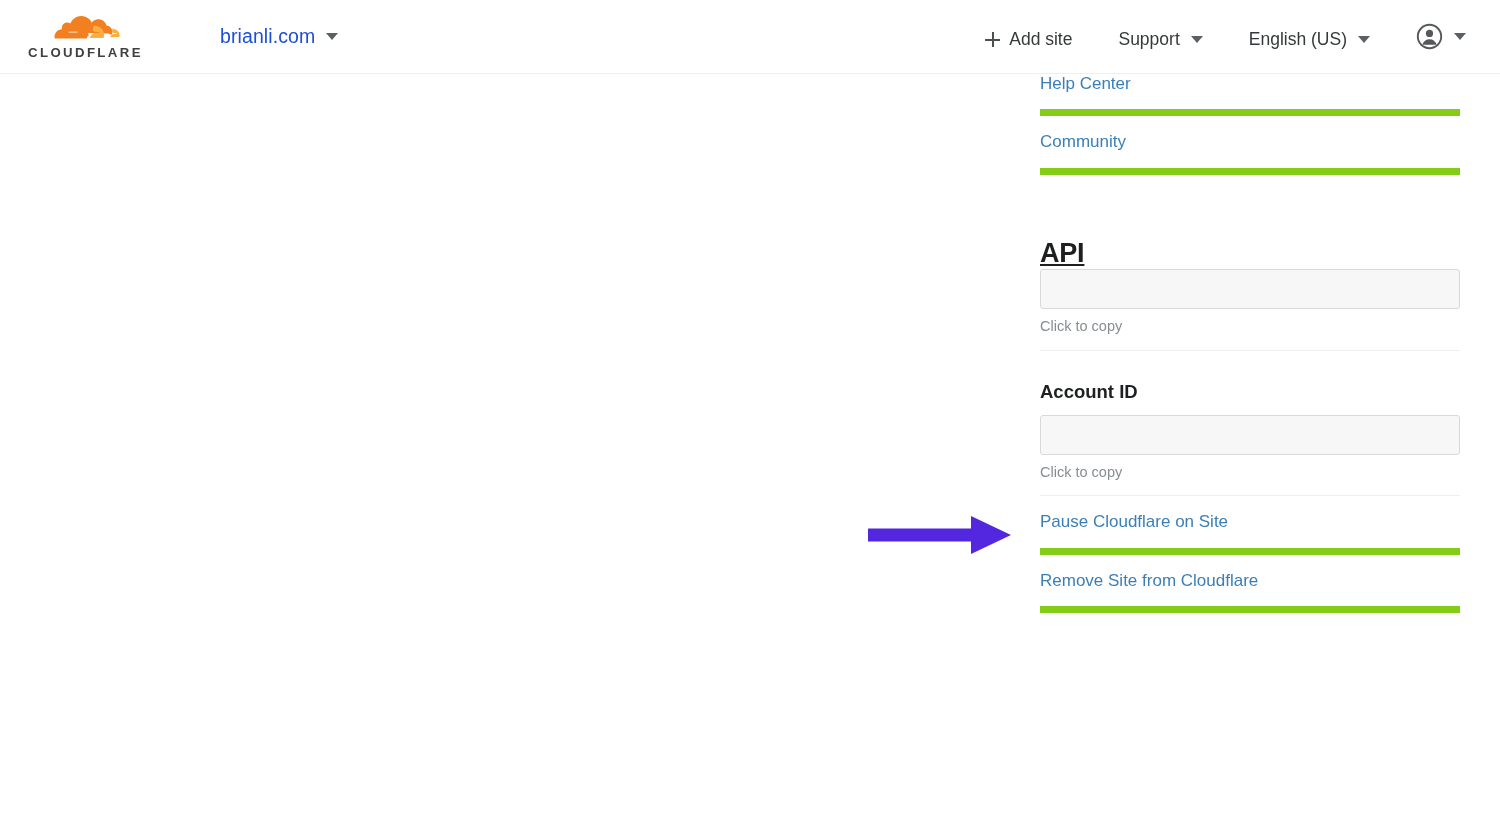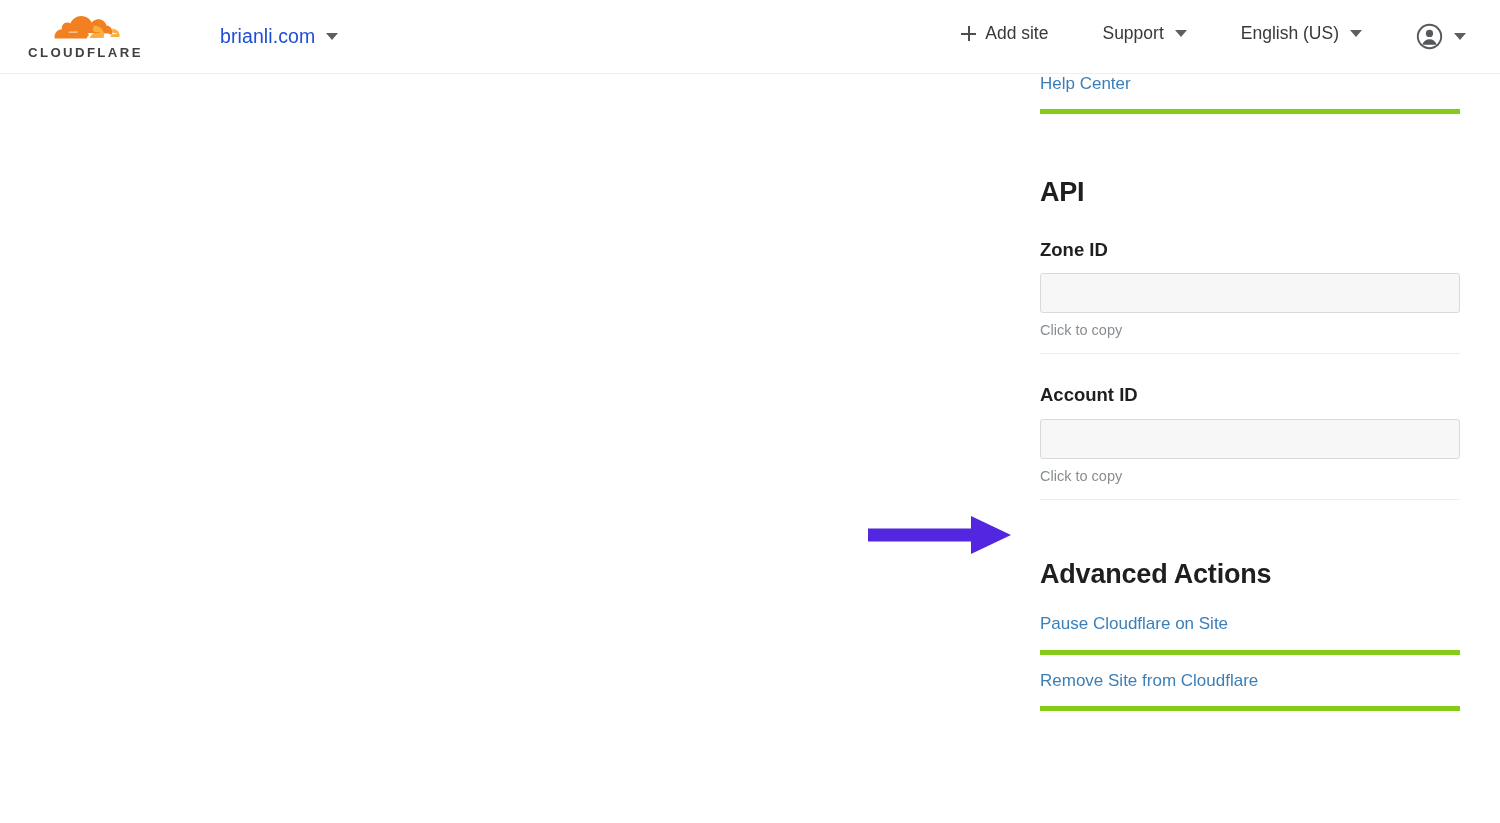--- a/index.html
+++ b/index.html
@@ -54,23 +54,22 @@
     border-left: 6.5px solid transparent;
     border-right: 6.5px solid transparent;
     border-top: 7px solid #5a6063;
     margin-left: 11px;
     display: inline-block;
   }
 
   .nav-right {
     margin-left: auto;
     display: flex;
-    align-items: flex-start;
+    align-items: flex-end;
     margin-right: 34px;
-    gap: 8px;
   }
 
   .nav-item {
     display: flex;
     align-items: center;
     font-size: 17.5px;
     color: #36393a;
     cursor: pointer;
     margin-left: 46px;
     white-space: nowrap;
@@ -99,35 +98,35 @@
     top: 74px;
     width: 420px;
   }
 
   .row-link {
     display: block;
     font-size: 17px;
     color: #3a7fb8;
     text-decoration: none;
     padding: 16px 0 15px 0;
-    border-bottom: 5px solid #84cc16;
+    border-bottom: 7px solid #84cc16;
     cursor: pointer;
     line-height: 1.2;
   }
   .row-link.first { padding-top: 0; }
 
   .section-heading {
     font-size: 27px;
     font-weight: bold;
     color: #1d1f20;
     letter-spacing: -0.2px;
     line-height: 1.2;
   }
 
-  .api-heading { margin-top: 62px; }
+  .api-heading { margin-top: 62px; text-decoration: underline; }
 
   .field-label {
     font-size: 18.5px;
     font-weight: bold;
     color: #1d1f20;
     margin-top: 30px;
     margin-bottom: 12px;
     line-height: 1.2;
   }
 
@@ -219,34 +218,33 @@
       <span class="caret"></span>
     </div>
 
   </div>
 </div>
 
 <div class="content">
 
   <a class="row-link first">Help Center</a>
 
+  <a class="row-link">Community</a>
 
   <h2 class="section-heading api-heading">API</h2>
 
-  <div class="field-label">Zone ID</div>
   <input class="readonly-input" type="text" readonly="" value="" style="">
   <div class="hint">Click to copy</div>
 
   <div class="field-label">Account ID</div>
   <input class="readonly-input" type="text" readonly="" value="" style="">
   <div class="hint">Click to copy</div>
 
 
 
-  <h2 class="section-heading adv-heading">Advanced Actions</h2>
 
   <a class="row-link">Pause Cloudflare on Site</a>
 
   <a class="row-link">Remove Site from Cloudflare</a>
 
 </div>
 
 <svg class="annotation-arrow" viewBox="0 0 145 44">
   <path d="M0 15.5 H103 V3 L143 22 L103 41 V28.5 H0 Z" fill="#5326e0"></path>
 </svg>

